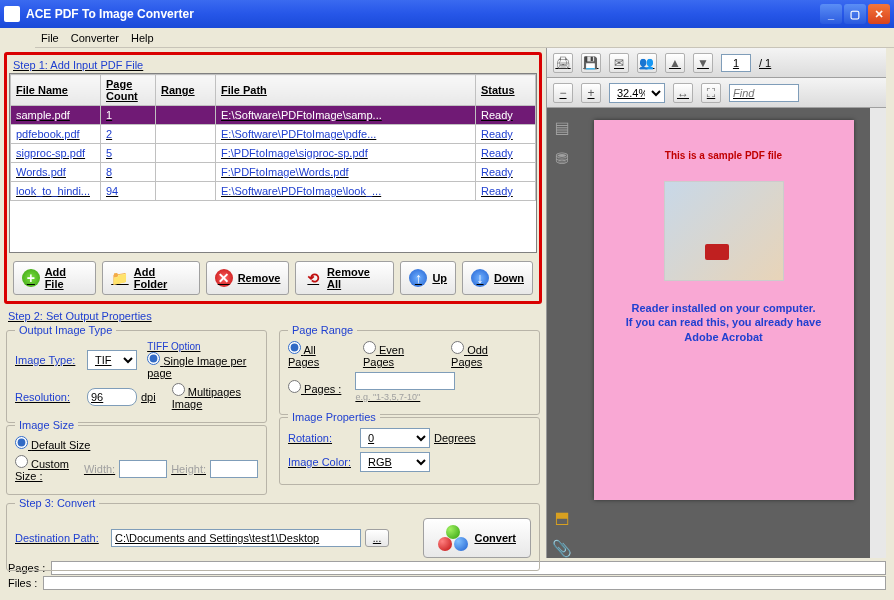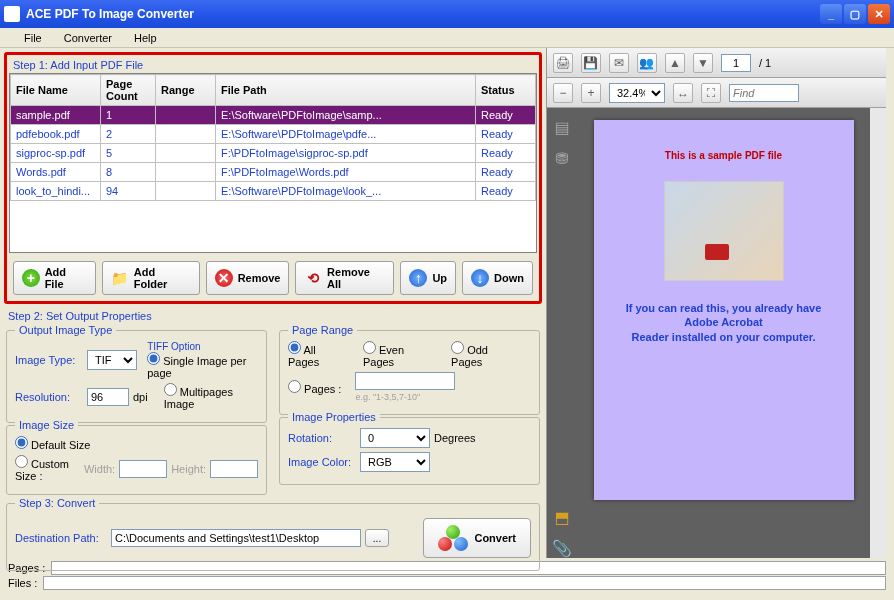--- a/index.html
+++ b/index.html
@@ -4,23 +4,23 @@
 <style>
 * { box-sizing: border-box; margin: 0; padding: 0; font-family: Tahoma, Arial, sans-serif; font-size: 11px; }
 body { background: #ece9d8; width: 894px; height: 600px; overflow: hidden; }
 .titlebar { background: linear-gradient(to bottom, #3a6af0 0%, #2656e8 50%, #1a4ad8 100%); height: 28px; display: flex; align-items: center; padding: 14px 4px; color: #fff; font-weight: bold; }
 .titlebar-icon { width: 16px; height: 16px; margin-right: 6px; background: #fff; border-radius: 2px; display: inline-block; }
 .titlebar-text { flex: 1; font-size: 12px; }
 .winbtns { display: flex; gap: 2px; }
 .winbtn { width: 22px; height: 20px; border-radius: 3px; display: flex; align-items: center; justify-content: center; color: #fff; font-weight: bold; cursor: pointer; }
 .winbtn.min, .winbtn.max { background: linear-gradient(to bottom, #5b8ef5, #2a5adf); }
 .winbtn.close { background: linear-gradient(to bottom, #f5763a, #d8431c); }
-.menubar { height: 20px; background: #ece9d8; display: flex; align-items: center; padding: 0 24px; gap: 22px; border-bottom: 1px solid #c8c4b8; }
+.menubar { height: 20px; background: #ece9d8; display: flex; align-items: center; padding: 0 6px; gap: 12px; border-bottom: 1px solid #c8c4b8; margin-left: 35px; }
 .menubar span { cursor: pointer; }
-.mainrow { display: flex; height: 510px; }
+.mainrow { display: flex; height: 510px; text-decoration: underline; }
 .leftcol { width: 546px; padding: 4px; display: flex; flex-direction: column; gap: 4px; }
 .rightcol { width: 340px; background: #606060; position: relative; border-left: 1px solid #999; }
 
 .step1 { border: 3px solid #d90000; border-radius: 3px; padding: 2px; }
 .steplabel { color: #2040d0; font-size: 11px; margin: 2px 0 2px 4px; }
 .grid { width: 100%; border-collapse: collapse; background: #fff; }
 .grid th { background: linear-gradient(to bottom, #f8f8f8, #e8e8e8); border: 1px solid #c0c0c0; text-align: left; padding: 3px 5px; font-weight: bold; }
 .grid td { border: 1px solid #c0c0c0; padding: 3px 5px; color: #2040d0; white-space: nowrap; overflow: hidden; }
 .grid tr.sel td { background: #701a75; color: #fff; }
 .gridwrap { background: #fff; border: 1px solid #808080; height: 180px; }
@@ -33,21 +33,21 @@
 .ico.blue { background: radial-gradient(circle, #70b0ff, #2060d0); border-radius: 50%; color: #fff; }
 
 .group { border: 1px solid #b8b4a8; border-radius: 3px; padding: 6px 8px 8px 8px; margin: 2px; position: relative; }
 .group > .gtitle { position: absolute; top: -7px; left: 8px; background: #ece9d8; padding: 0 4px; color: #2040d0; font-size: 11px; }
 .step2row { display: flex; gap: 8px; }
 .step2row > div { flex: 1; }
 .lbl { color: #2040d0; display: inline-block; min-width: 68px; }
 .row { margin: 4px 0; display: flex; align-items: center; gap: 4px; }
 select, input[type=text], input.num { border: 1px solid #7f9db9; background: #fff; padding: 1px 3px; font-size: 11px; }
 select { height: 20px; }
-input.num { width: 42px; height: 18px; }
+input.num { width: 50px; height: 18px; border-radius: 8px; }
 input.wd { width: 48px; height: 18px; }
 input.path { width: 250px; height: 18px; }
 input.pages { width: 100px; height: 18px; }
 .radio, .chk { accent-color: #316ac5; }
 label.r { margin-right: 10px; color: #000; }
 .dis { color: #a0a0a0; }
 
 .convert-btn { display: flex; align-items: center; gap: 6px; background: linear-gradient(to bottom, #ffffff, #e8e8e8); border: 1px solid #a0a0a0; border-radius: 4px; padding: 6px 14px; cursor: pointer; font-weight: bold; font-size: 13px; }
 .balls { position: relative; width: 30px; height: 26px; }
 .ball { position: absolute; width: 14px; height: 14px; border-radius: 50%; }
@@ -55,21 +55,21 @@
 .ball.r { background: radial-gradient(circle at 30% 30%, #ff8080, #c01010); bottom: 0; left: 0; }
 .ball.b { background: radial-gradient(circle at 30% 30%, #80c0ff, #2060d0); bottom: 0; right: 0; }
 .browse-btn { background: linear-gradient(to bottom, #fff, #e8e8e8); border: 1px solid #a0a0a0; border-radius: 3px; width: 24px; height: 18px; display: inline-flex; align-items: center; justify-content: center; cursor: pointer; font-size: 10px; }
 
 .toolbar1, .toolbar2 { background: linear-gradient(to bottom, #f4f4f4, #dcdcdc); height: 30px; display: flex; align-items: center; padding: 0 6px; gap: 8px; border-bottom: 1px solid #a0a0a0; }
 .tico { width: 20px; height: 20px; display: inline-flex; align-items: center; justify-content: center; color: #606060; cursor: pointer; background: linear-gradient(to bottom, #fff, #e4e4e4); border: 1px solid #b0b0b0; border-radius: 2px; font-size: 12px; }
 .pagebox { width: 30px; height: 18px; border: 1px solid #7f9db9; background: #fff; text-align: center; }
 .sidebar { position: absolute; left: 0; top: 60px; bottom: 0; width: 30px; background: #606060; display: flex; flex-direction: column; align-items: center; gap: 12px; padding-top: 10px; }
 .sidebar .sico { color: #a0a0a0; font-size: 16px; cursor: pointer; }
 .preview-area { position: absolute; left: 30px; right: 16px; top: 60px; bottom: 0; background: #606060; overflow: auto; display: flex; justify-content: center; padding-top: 12px; }
-.page { background: #c4b5fd; width: 260px; height: 380px; padding: 30px 20px; text-align: center; box-shadow: 0 0 4px rgba(0,0,0,0.5); }
+.page { background: #f9a8d4; width: 260px; height: 380px; padding: 30px 20px; text-align: center; box-shadow: 0 0 4px rgba(0,0,0,0.5); }
 .page .headtext { color: #c00000; font-weight: bold; font-size: 10px; margin-bottom: 20px; }
 .page .img { width: 120px; height: 100px; margin: 0 auto 20px; background: linear-gradient(135deg, #c8d8e8 0%, #e8d4b8 100%); border: 1px solid #ccc; position: relative; }
 .page .img::after { content: ''; position: absolute; bottom: 20px; left: 40px; width: 24px; height: 16px; background: #c02020; border-radius: 2px; }
 .page .foot { color: #2040d0; font-size: 8px; font-weight: bold; line-height: 1.3; }
 .scrollbar-r { position: absolute; right: 0; top: 60px; bottom: 0; width: 16px; background: #e8e8e8; }
 .zoominput { height: 20px; width: 56px; }
 .findinput { border: 1px solid #7f9db9; background: #fff; width: 70px; height: 18px; color: #a0a0a0; padding: 0 3px; font-style: italic; }
 
 .footer { padding: 2px 8px; }
 .footer .frow { display: flex; align-items: center; gap: 6px; margin: 1px 0; }
@@ -286,22 +286,22 @@
       <span class="sico">⛃</span>
       <div style="flex:1"></div>
       <span class="sico" style="color:#d8a020">⬒</span>
       <span class="sico">📎</span>
     </div>
     <div class="preview-area">
       <div class="page">
         <div class="headtext">This is a sample PDF file</div>
         <div class="img"></div>
         <div class="foot">
+          <div>Reader installed on your computer.</div>
           <div>If you can read this, you already have Adobe Acrobat</div>
-          <div>Reader installed on your computer.</div>
         </div>
       </div>
     </div>
     <div class="scrollbar-r"></div>
   </div>
 </div>
 
 <div class="footer">
   <div class="frow">
       <span>Pages :</span>

